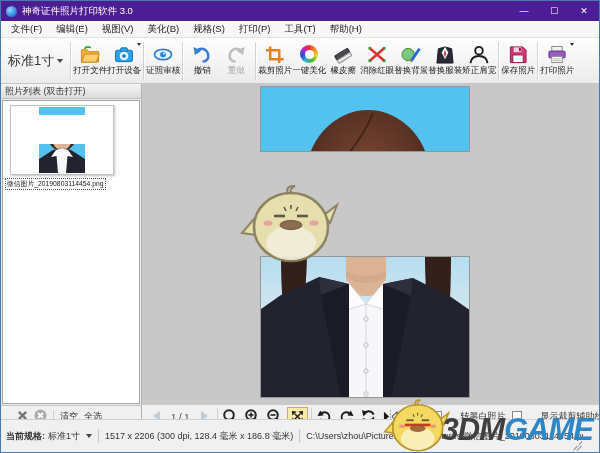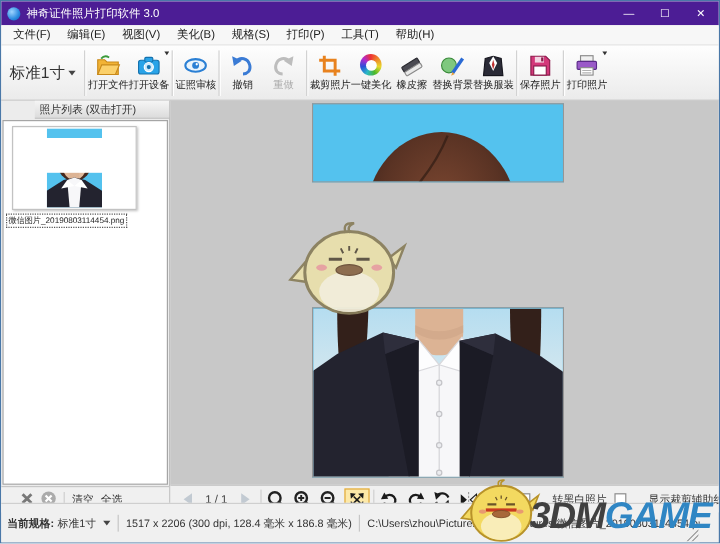--- a/index.html
+++ b/index.html
@@ -33,21 +33,21 @@
     border-left:2.5px solid transparent; border-right:2.5px solid transparent; border-top:3px solid #333; }
   .ring { width:18px; height:18px; border-radius:50%;
     background:conic-gradient(#e33,#ee8a2a,#e8d82a,#4ab82a,#2ab8c8,#2a50d8,#b02ad0,#e33); position:relative; }
   .ring::after { content:""; position:absolute; left:4.5px; top:4.5px; width:9px; height:9px; border-radius:50%; background:#fdfdfd; }
 
   
   .main { position:absolute; top:83px; left:0; right:0; bottom:25px; display:flex; }
 
   .sidebar { width:141px; display:flex; flex-direction:column; background:#ececec; border-right:1px solid #b4b4b4; }
   .sidebar-header { height:15px; flex:none; background:linear-gradient(#f5f5f5,#dcdcdc); border-bottom:1px solid #c0c0c0;
-    font-size:9px; color:#333; display:flex; align-items:center; padding-left:4px; white-space:nowrap;margin-left:28px; }
+    font-size:9px; color:#333; display:flex; align-items:center; padding-left:4px; white-space:nowrap; }
   .photo-list { flex:1; background:#fff; border:1px solid #a5a5a5; margin:1px; position:relative; overflow:hidden; }
   .thumb-card { position:absolute; left:7px; top:4px; width:104px; height:70px; background:#fff; border:1px solid #c2c2c2;
     box-shadow:1px 1px 2px rgba(0,0,0,.25); display:flex; align-items:center; justify-content:center; }
   .thumb-censor { position:absolute; left:3px; top:9px; width:96px; height:29px; background:#fff; }
   .thumb-name { position:absolute; left:2px; top:77px; font-size:6.8px; color:#222; border:1px dotted #555;
     background:#fff; padding:0 1px; white-space:nowrap; }
   .sidebar-footer { height:22px; flex:none; background:#f0f0f0; border-top:1px solid #c6c6c6;
     display:flex; align-items:center; gap:6px; padding:0 16px; font-size:9px; color:#333; }
   .sf-sep { width:1px; height:14px; background:#cfcfcf; }
 
@@ -198,20 +198,33 @@
         <svg width="22" height="19" viewBox="0 0 22 20">
             <g transform="rotate(-32 11 11)">
               <rect x="3" y="7" width="16" height="5" rx="1" fill="#4a4a52" stroke="#2a2a30"></rect>
               <rect x="3" y="12" width="16" height="4" rx="1" fill="#e8e8e8" stroke="#8a8a8a"></rect>
             </g>
           </svg>
       </span>
       <span class="lbl">橡皮擦</span>
     </div>
 
+    <div class="tb-btn">
+      <span class="icon22">
+        <svg width="22" height="19" viewBox="0 0 22 20">
+            <rect x="2" y="2" width="3" height="3" fill="#3a9a3a"></rect>
+            <rect x="17" y="2" width="3" height="3" fill="#3a9a3a"></rect>
+            <rect x="2" y="15" width="3" height="3" fill="#3a9a3a"></rect>
+            <rect x="17" y="15" width="3" height="3" fill="#3a9a3a"></rect>
+            <line x1="4" y1="4" x2="18" y2="16" stroke="#e03030" stroke-width="2.6"></line>
+            <line x1="18" y1="4" x2="4" y2="16" stroke="#e03030" stroke-width="2.6"></line>
+          </svg>
+      </span>
+      <span class="lbl">消除红眼</span>
+    </div>
 
     <div class="tb-btn">
       <span class="icon22">
         <svg width="22" height="19" viewBox="0 0 22 20">
             <circle cx="8" cy="10" r="6.5" fill="#7ec87e" stroke="#3a8a3a"></circle>
             <line x1="11" y1="17" x2="20" y2="4" stroke="#2a6ad4" stroke-width="3"></line>
             <polygon points="10,19 13,17.5 10.8,15.8" fill="#e8a23a"></polygon>
           </svg>
       </span>
       <span class="lbl">替换背景</span>
@@ -221,20 +234,29 @@
       <span class="icon22">
         <svg width="22" height="19" viewBox="0 0 22 20">
             <path d="M4,4 L11,2 L18,4 L19.5,19 H2.5 Z" fill="#2a2a36" stroke="#15151d"></path>
             <polygon points="11,2 7.5,8 11,15 14.5,8" fill="#fff"></polygon>
             <polygon points="11,5 9.8,9.5 11,13.5 12.2,9.5" fill="#c03030"></polygon>
           </svg>
       </span>
       <span class="lbl">替换服装</span>
     </div>
 
+    <div class="tb-btn">
+      <span class="icon22">
+        <svg width="22" height="19" viewBox="0 0 22 20">
+            <circle cx="11" cy="6" r="4" fill="none" stroke="#1a1a1a" stroke-width="2"></circle>
+            <path d="M2,19 Q3,11.5 11,11.5 Q19,11.5 20,19" fill="none" stroke="#1a1a1a" stroke-width="2"></path>
+          </svg>
+      </span>
+      <span class="lbl">矫正肩宽</span>
+    </div>
     <div class="tb-sep"></div>
 
     <div class="tb-btn">
       <span class="icon22">
         <svg width="22" height="19" viewBox="0 0 22 20">
             <path d="M3,2 h13 l3.5,3.5 V18.5 H3 Z" fill="#d4387a" stroke="#8a1a4a"></path>
             <rect x="6.5" y="2.5" width="8" height="5" fill="#f2d4e2"></rect>
             <rect x="12" y="3" width="2" height="3.5" fill="#8a1a4a"></rect>
             <rect x="5.5" y="10.5" width="11" height="8" fill="#fff" stroke="#8a1a4a"></rect>
           </svg>

